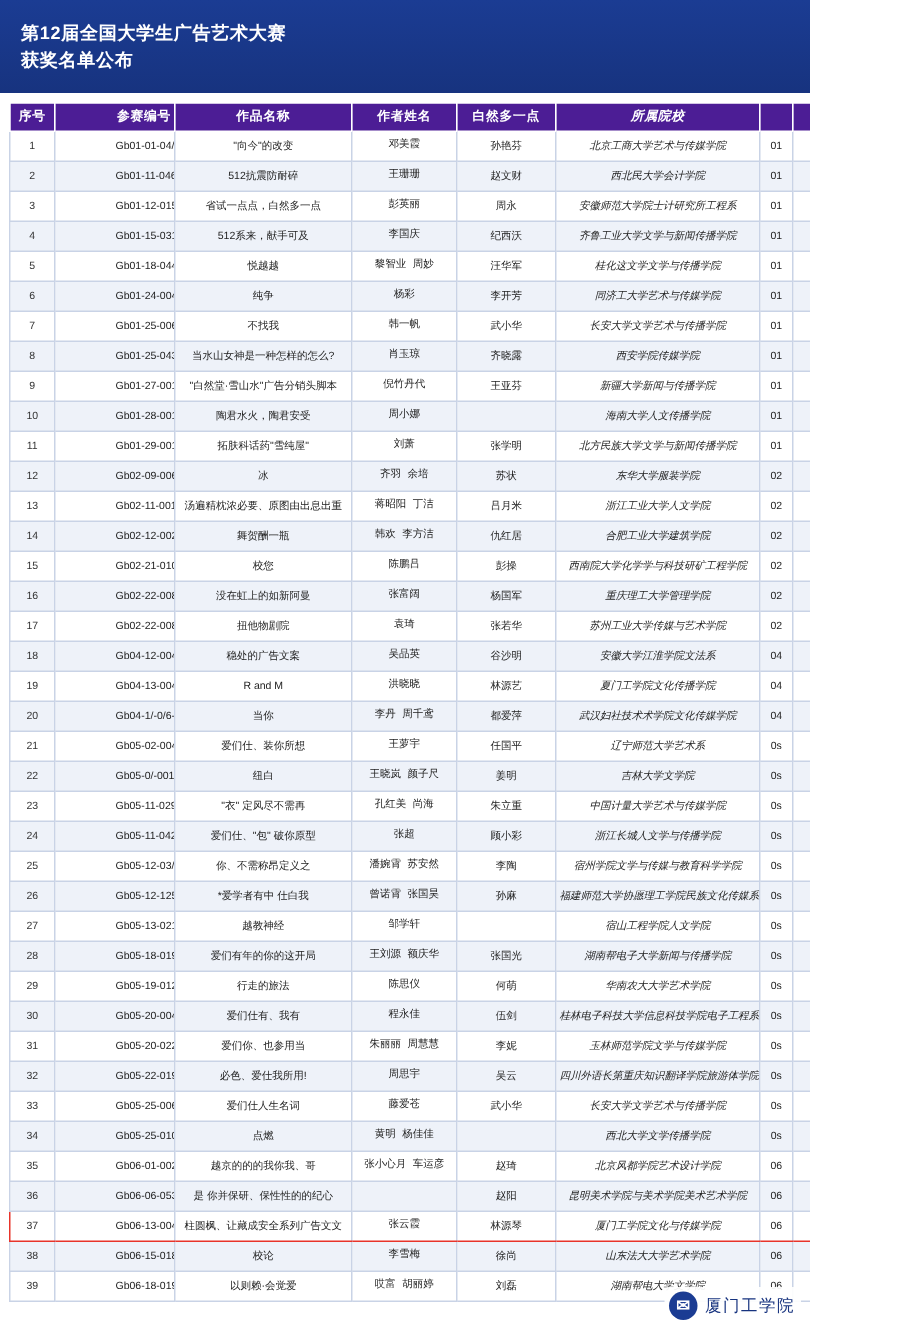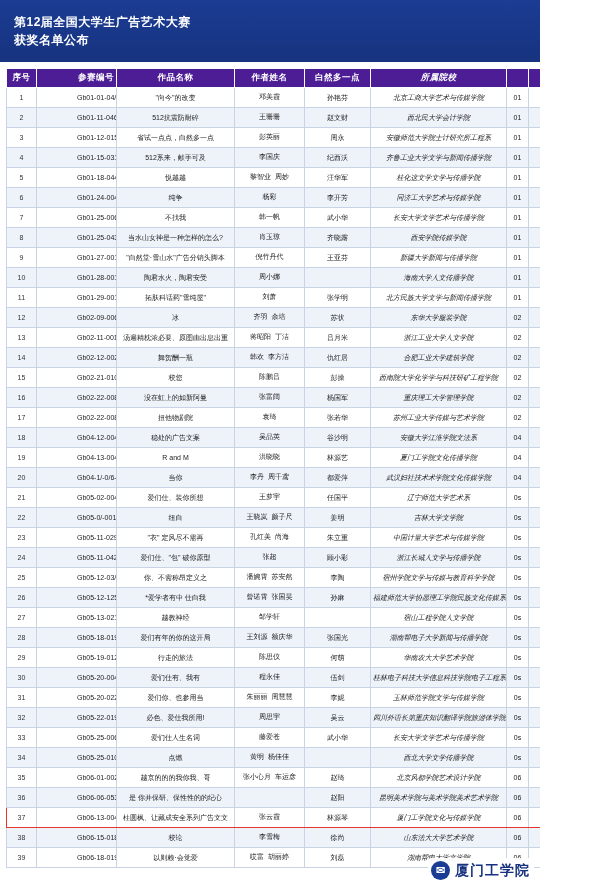--- a/index.html
+++ b/index.html
@@ -120,23 +120,23 @@
     border-radius: 50%;
     background: #1b3c93;
     color: #ffffff;
     font-size: 11px;
     display: flex;
     align-items: center;
     justify-content: center;
     font-weight: bold;
   }
   .footer-text {
-    font-size: 14px;
+    font-size: 11px;
     color: #17337f;
-    font-weight: bold;
+    font-weight: normal;
     letter-spacing: 1px;
   }
 </style>
 </head>
 <body>
 
 <div id="page">
 
   <div class="header">
     <div class="header-title">第12届全国大学生广告艺术大赛

